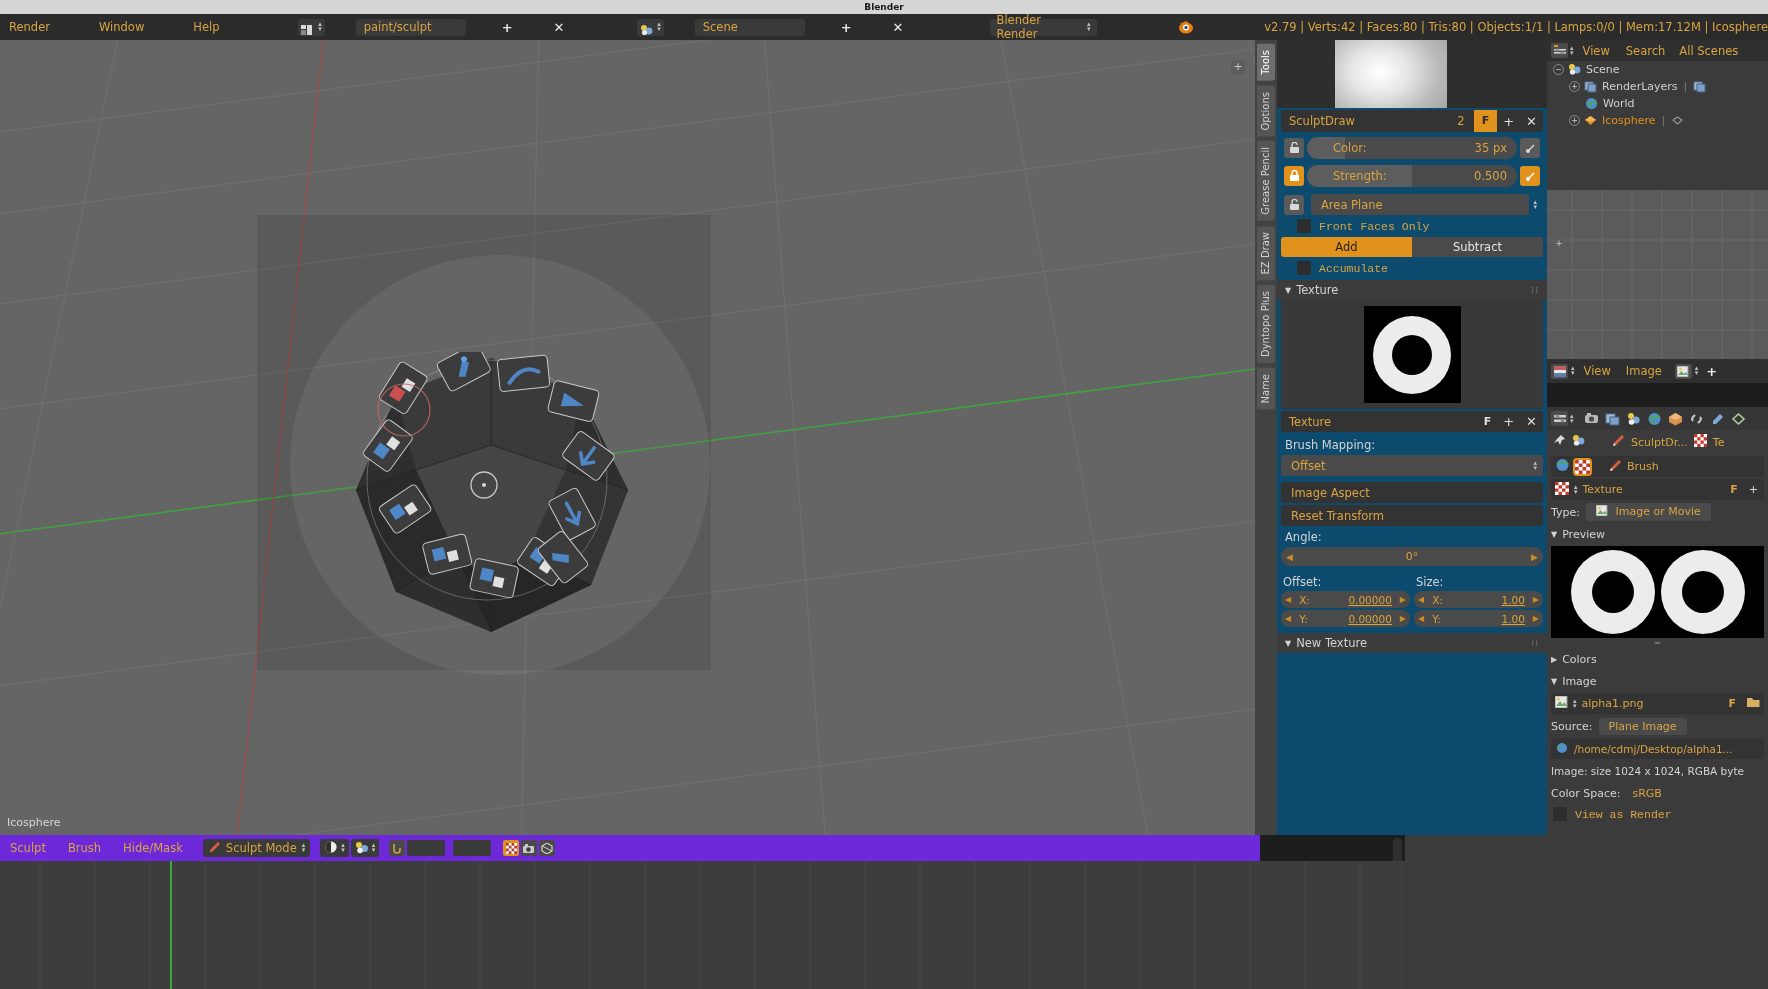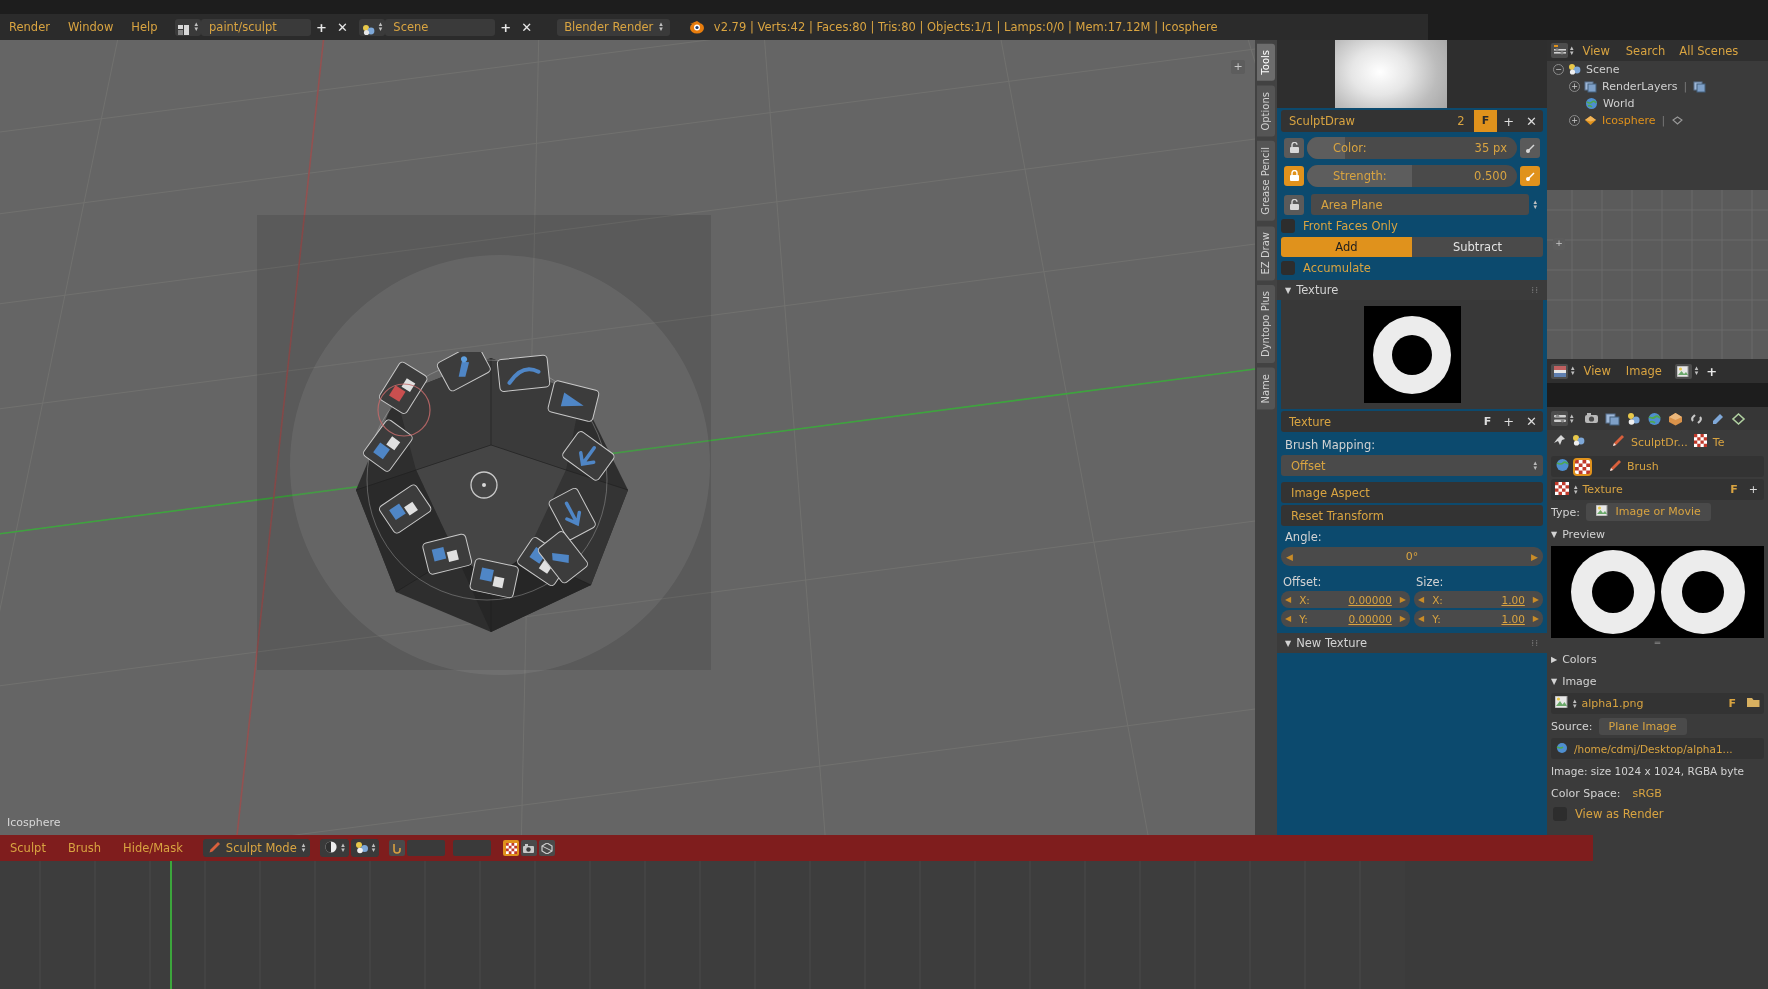--- a/index.html
+++ b/index.html
@@ -6,22 +6,22 @@
   html,body { width:1768px; height:989px; overflow:hidden; background:#1d1d1d;
     font-family:"DejaVu Sans", sans-serif; }
   .app { position:relative; width:1768px; height:989px; }
 
   
   .titlebar { position:absolute; left:0; top:0; width:1768px; height:14px;
     background:#d5d5d5; color:#1a1a1a; font-size:9px; text-align:center;
     line-height:14px; font-weight:bold; }
 
   
-  .topbar { position:absolute; left:0; top:14px; width:1428px; height:26px;
-    background:#2b2b2b; display:flex; align-items:center; }
+  .topbar { position:absolute; left:0; top:14px; width:1768px; height:26px;
+    background:#2b2b2b; display:flex; align-items:center;gap:31px; }
   .mi { color:#d9a441; font-size:11.5px; padding:0 9px; white-space:nowrap; cursor:default; }
   .ctrlgrp { display:flex; align-items:center; gap:3px; background:#3a3a3a;
     border-radius:3px; padding:1px 3px; height:17px; }
   .iconbox { width:14px; height:13px; display:inline-block; position:relative; }
   .dd-arrows { font-size:7px; color:#c0c0c0; line-height:5px; }
   .valfield { background:#3a3a3a; border-radius:3px; height:17px; min-width:110px;
     display:flex; align-items:center; padding:0 8px; color:#d9a441; font-size:11.5px; }
   .plus, .exx { color:#e8e8e8; font-size:13px; padding:0 5px; cursor:pointer; font-weight:bold;}
   .enginebox { background:#3a3a3a; border-radius:3px; height:17px; min-width:96px;
     display:flex; align-items:center; justify-content:center; gap:6px;
@@ -63,21 +63,21 @@
     background:#4a4a4a; border-radius:11px; margin:3px 0; flex:1; overflow:hidden; }
   .slider .fill { position:absolute; left:0; top:0; bottom:0; background:#5d5d5d; }
   .slider .lbl { position:relative; color:#d9a441; font-size:11.5px; padding-left:26px; }
   .slider .val { position:relative; margin-left:auto; color:#d9a441; font-size:11.5px; padding-right:10px; }
   .lockbtn { width:20px; height:20px; background:#5a5a5a; border-radius:3px; margin:0 3px;
     display:flex; align-items:center; justify-content:center; cursor:pointer; flex:none;}
   .lockbtn.on { background:#e0921c; }
   .rowwrap { display:flex; align-items:center; margin:0 4px; }
   .pbtn { flex:1; background:#4a4a4a; border-radius:3px; height:21px; margin:0 4px;
     display:flex; align-items:center; color:#d9a441; font-size:11.5px; padding-left:10px; cursor:pointer;}
-  .cbrow { display:flex; align-items:center; margin:4px 4px 4px 4px; cursor:pointer;}
+  .cbrow { display:flex; align-items:center; margin:4px 4px 4px 20px; cursor:pointer;font-family:Liberation Mono, monospace;}
   .cbox { width:14px; height:14px; background:#2d2d2d; border-radius:3px; margin-right:8px; }
   .cblabel { color:#d9a441; font-size:11.5px; }
   .pairbtns { display:flex; margin:3px 4px; gap:0; }
   .pairbtns .b { flex:1; height:20px; display:flex; align-items:center; justify-content:center;
     font-size:11.5px; cursor:pointer; }
   .pairbtns .b.on { background:#e0921c; color:#1f1f1f; border-radius:3px 0 0 3px; }
   .pairbtns .b.off { background:#4a4a4a; color:#e4e4e4; border-radius:0 3px 3px 0; }
 
   .secthead { display:flex; align-items:center; height:20px; margin:5px 0 0 0;
     padding-left:8px; color:#d3d3d3; font-size:11.5px; background:#3b3b3b; cursor:pointer;}
@@ -145,22 +145,22 @@
     padding:2px 10px; margin-left:6px; }
   .previewimg { margin:2px 4px; height:92px; background:#000; overflow:hidden;
     display:flex; align-items:center; justify-content:center; gap:6px; }
   .pring { width:84px; height:84px; border-radius:50%; background:#ececec;
     position:relative; flex:none; }
   .pring::after { content:""; position:absolute; left:21px; top:21px; width:42px; height:42px;
     border-radius:50%; background:#000; }
   .grabber { width:100%; text-align:center; color:#888; font-size:9px; line-height:7px; }
 
   
-  .bottombar { position:absolute; left:0; top:835px; width:1593px; height:26px;
-    background:#7f1d1d; display:flex; align-items:center; gap:2px; }
+  .bottombar { position:absolute; left:0; top:835px; width:1260px; height:26px;
+    background:#6d28d9; display:flex; align-items:center; gap:2px; }
   .bb-item { color:#d9a441; font-size:11.5px; padding:0 10px; cursor:pointer; }
   .modebox { display:flex; align-items:center; height:18px; background:#3a3a3a;
     border-radius:3px; padding:0 5px; gap:5px; color:#d9a441; font-size:11.5px; }
   .shadebox { display:flex; align-items:center; height:18px; background:#3a3a3a;
     border-radius:3px; padding:0 4px; gap:3px; }
   .smallsq { width:16px; height:16px; border-radius:2px; background:#4a4a4a;
     display:flex; align-items:center; justify-content:center; cursor:pointer; }
   .flatbtn { width:38px; height:16px; background:#3a3a3a; border-radius:2px; }
 
   
@@ -170,20 +170,23 @@
   .playhead { position:absolute; left:170px; top:0; width:2px; height:100%; background:#3ca63c; }
   .rpanel-bg { position:absolute; left:1405px; top:835px; width:363px; height:154px; background:#3b3b3b; }
   .scroll-v { position:absolute; left:1393px; top:838px; width:9px; height:148px;
     background:#2f2f2f; border-radius:4px; }
 </style>
 </head>
 <body>
 
 <div class="app">
 
+  <div class="titlebar">
+    <span>Blender</span>
+  </div>
 
   <div class="topbar">
     <span class="mi">Render</span>
     <span class="mi">Window</span>
     <span class="mi">Help</span>
     <div style="width:8px"></div>
 
     <div class="ctrlgrp">
       <span class="iconbox">
         <svg width="14" height="12" viewBox="0 0 14 12">

